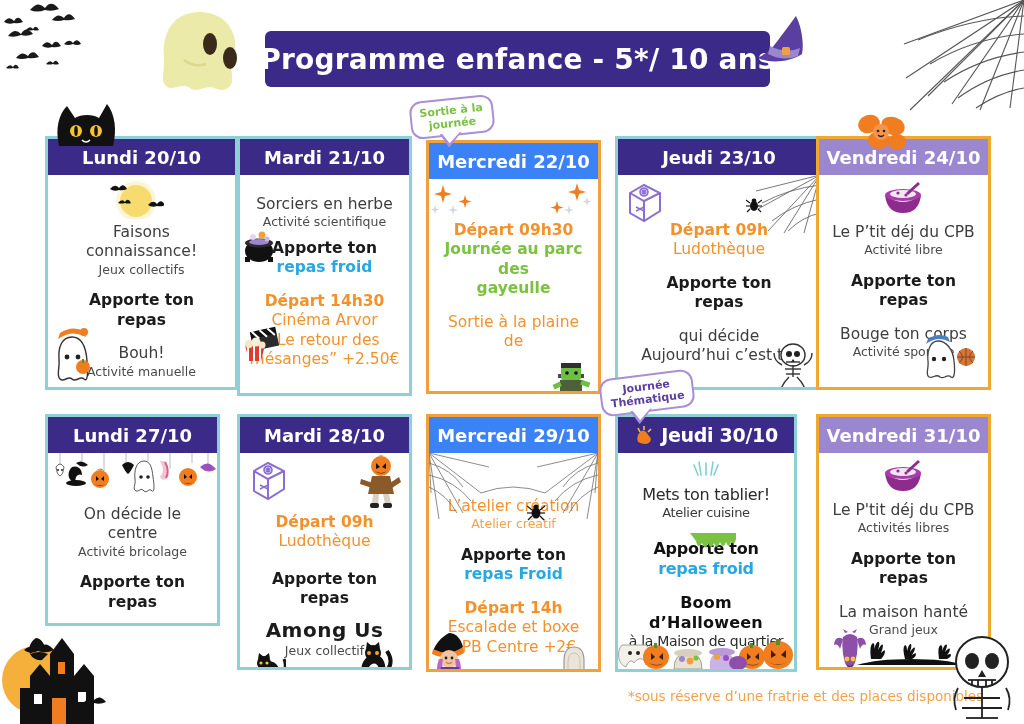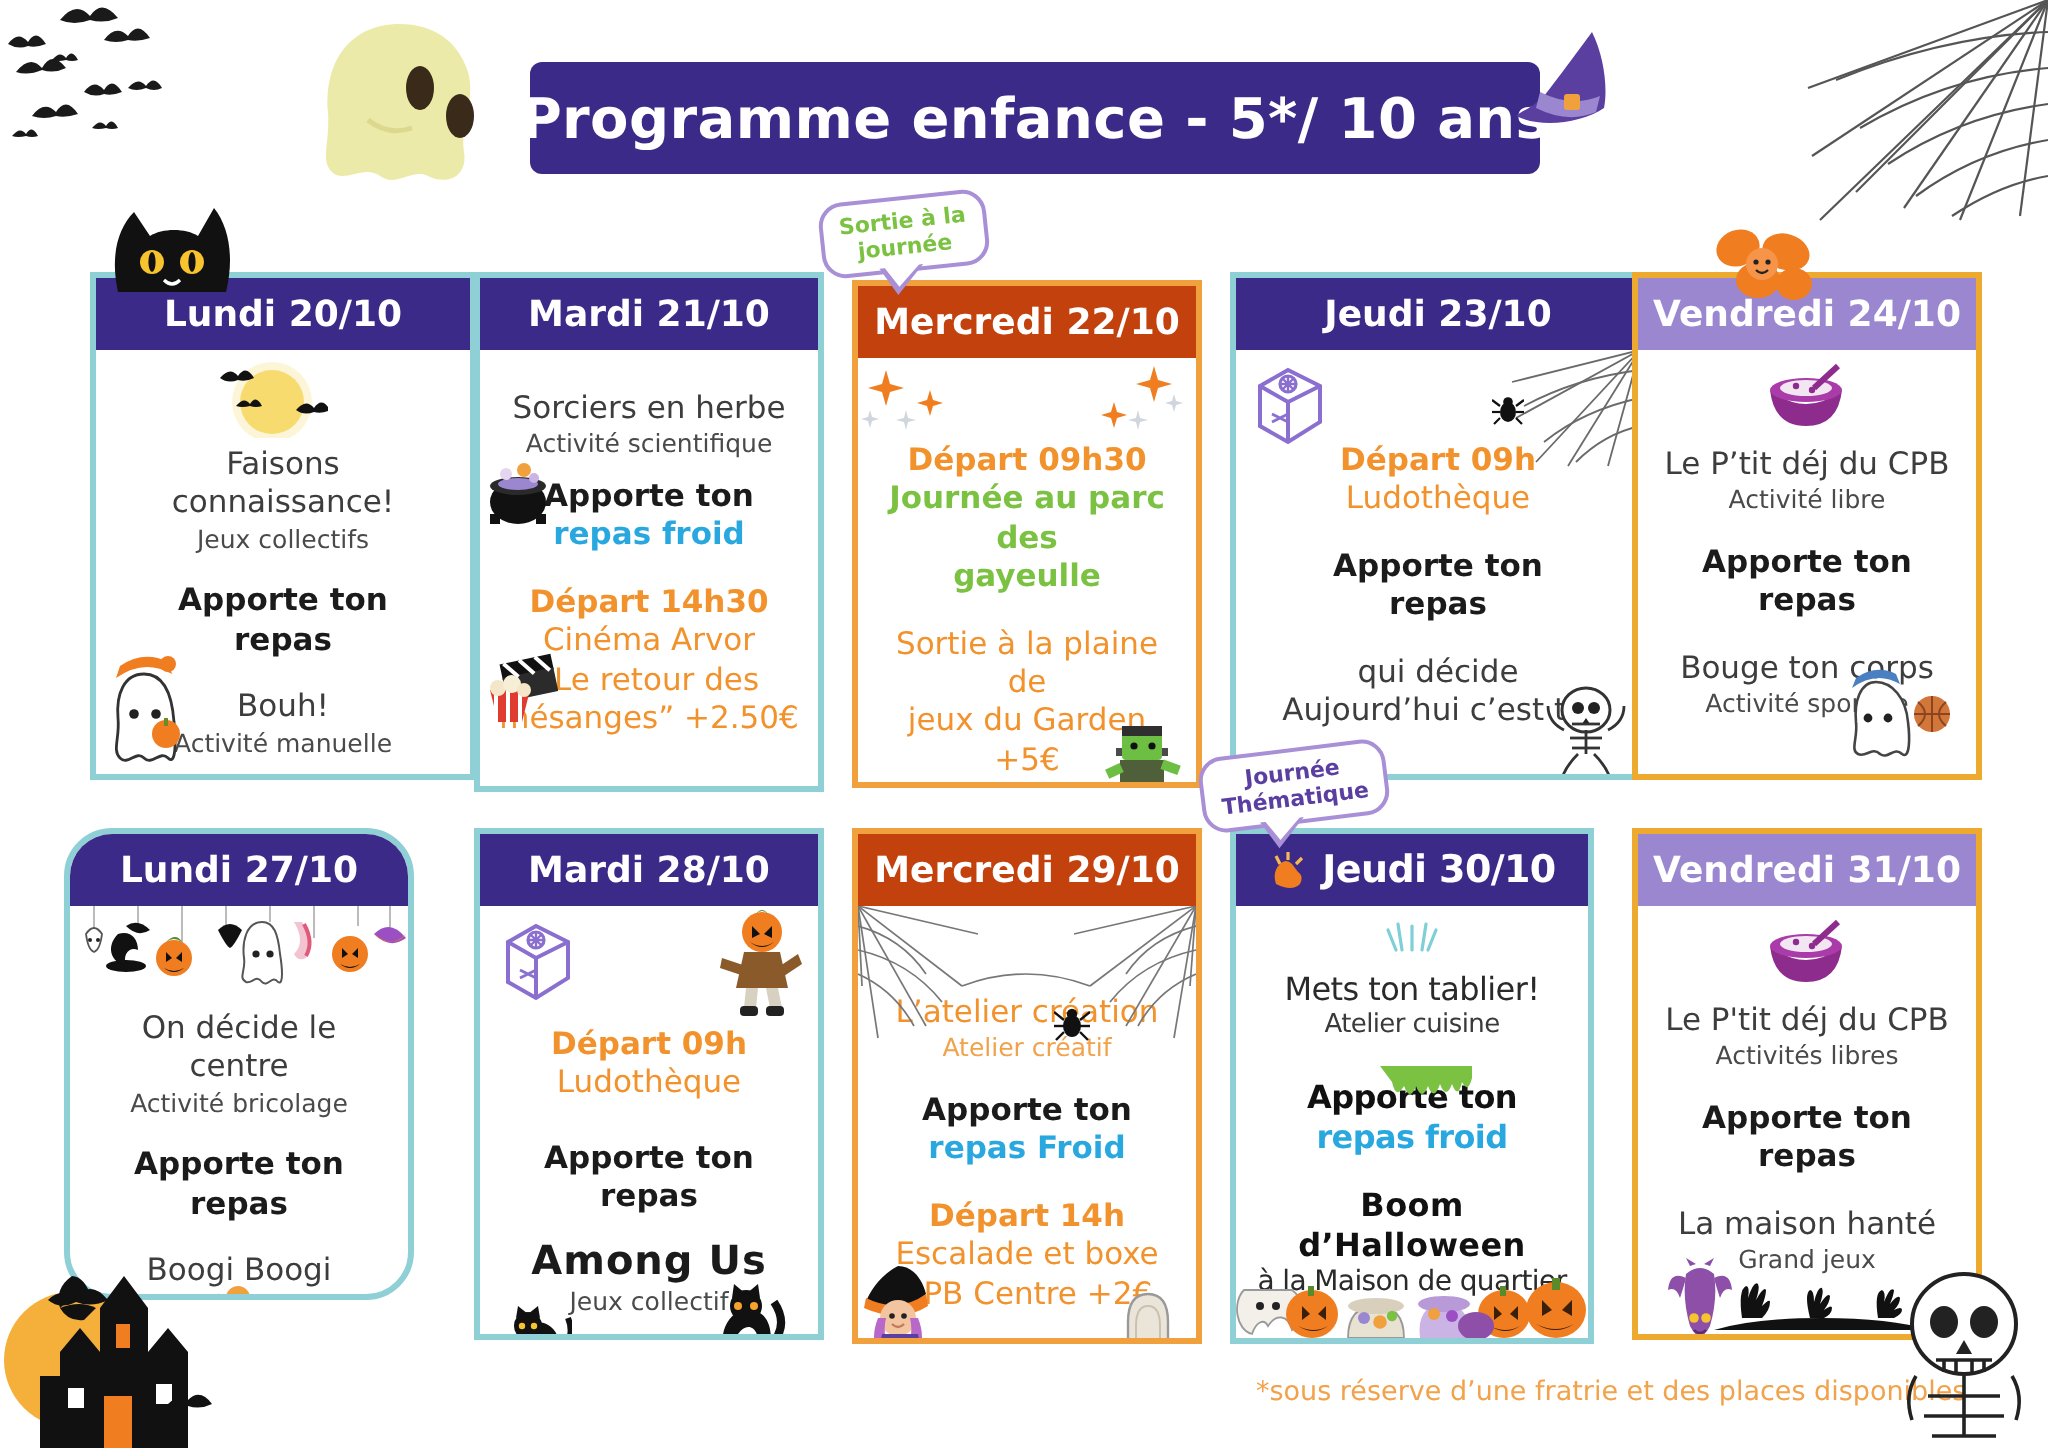--- a/index.html
+++ b/index.html
@@ -53,21 +53,21 @@
     padding: 6px 9px 4px;
     text-align: center;
     overflow: hidden;
   }
 
   
   .t-teal { border: 3px solid #8ed0d6; }
   .t-teal .card-header { background: #3b2a87; margin: -0px; }
   
   .t-orange { border: 3px solid #f0a03c; }
-  .t-orange .card-header { background: #c2410c; text-align: right; }
+  .t-orange .card-header { background: #3b82f6; text-align: right; }
   
   .t-gold { border: 3px solid #edaa2e; }
   .t-gold .card-header { background: #9b86d0; }
 
   .line { line-height: 1.25; }
   .big   { font-size: 15.5px; color: #3d3d3d; }
   .small { font-size: 12.5px; color: #4a4a4a; }
   .bold  { font-weight: bold; color: #1b1b1b; font-size: 15.5px; }
   .blue  { color: #29a8e0; font-weight: bold; font-size: 15.5px; }
   .orange{ color: #f2922c; font-size: 15.5px; }
@@ -353,21 +353,20 @@
           <path d="M6 26 l1 3.5 l3.5 1 l-3.5 1 l-1 3.5 l-1-3.5 l-3.5-1 l3.5-1z"></path>
         </g>
       </svg>
     </div>
     <div style="height:36px;"></div>
     <div class="line orange-b">Départ 09h30</div>
     <div class="line green-b">Journée au parc des</div>
     <div class="line green-b">gayeulle</div>
     <div class="gap-m"></div>
     <div class="line orange">Sortie à la plaine de</div>
-    <div class="line orange">jeux du Garden +5€</div>
     <div class="gap-m"></div>
 
     <div class="deco" style="left:122px; top:182px; width:42px; height:56px;">
       <svg width="42" height="56" viewBox="0 0 42 56">
         <rect x="10" y="2" width="20" height="17" rx="2" fill="#6dbf43"></rect>
         <rect x="10" y="2" width="20" height="5" fill="#2f2f2f"></rect>
         <circle cx="16" cy="12" r="1.8" fill="#111"></circle>
           <circle cx="25" cy="12" r="1.8" fill="#111"></circle>
         <rect x="7" y="13" width="3" height="4" fill="#4a4a4a"></rect>
           <rect x="30" y="13" width="3" height="4" fill="#4a4a4a"></rect>
@@ -484,21 +483,21 @@
         <circle cx="12" cy="26" r="2.2" fill="#222"></circle>
           <circle cx="22" cy="26" r="2.2" fill="#222"></circle>
         <path d="M4 11 q12-9 24-2 l-2-5 q-10-5 -20 2z" fill="#4a7fc1"></path>
         <circle cx="44" cy="24" r="9" fill="#d2763a"></circle>
         <path d="M35 24 h18 M44 15 v18 M37 18 q7 6 0 12 M51 18 q-7 6 0 12" stroke="#8a4520" stroke-width="1" fill="none"></path>
       </svg>
     </div>
   </div>
 </div>
 
-<div class="card t-teal" style="left:32px; top:414px; width:175px; height:236px;border-radius:24px;">
+<div class="card t-teal" style="left:45px; top:414px; width:175px; height:212px;">
   <div class="card-header">
       <span>Lundi 27/10</span>
     </div>
   <div class="card-body">
     <div class="deco" style="left:0; top:0; width:169px; height:48px;">
       <svg width="169" height="48" viewBox="0 0 169 48">
         <g stroke="#bbb" stroke-width="1">
             <path d="M12 0 v14"></path>
             <path d="M34 0 v10"></path>
             <path d="M56 0 v18"></path>

